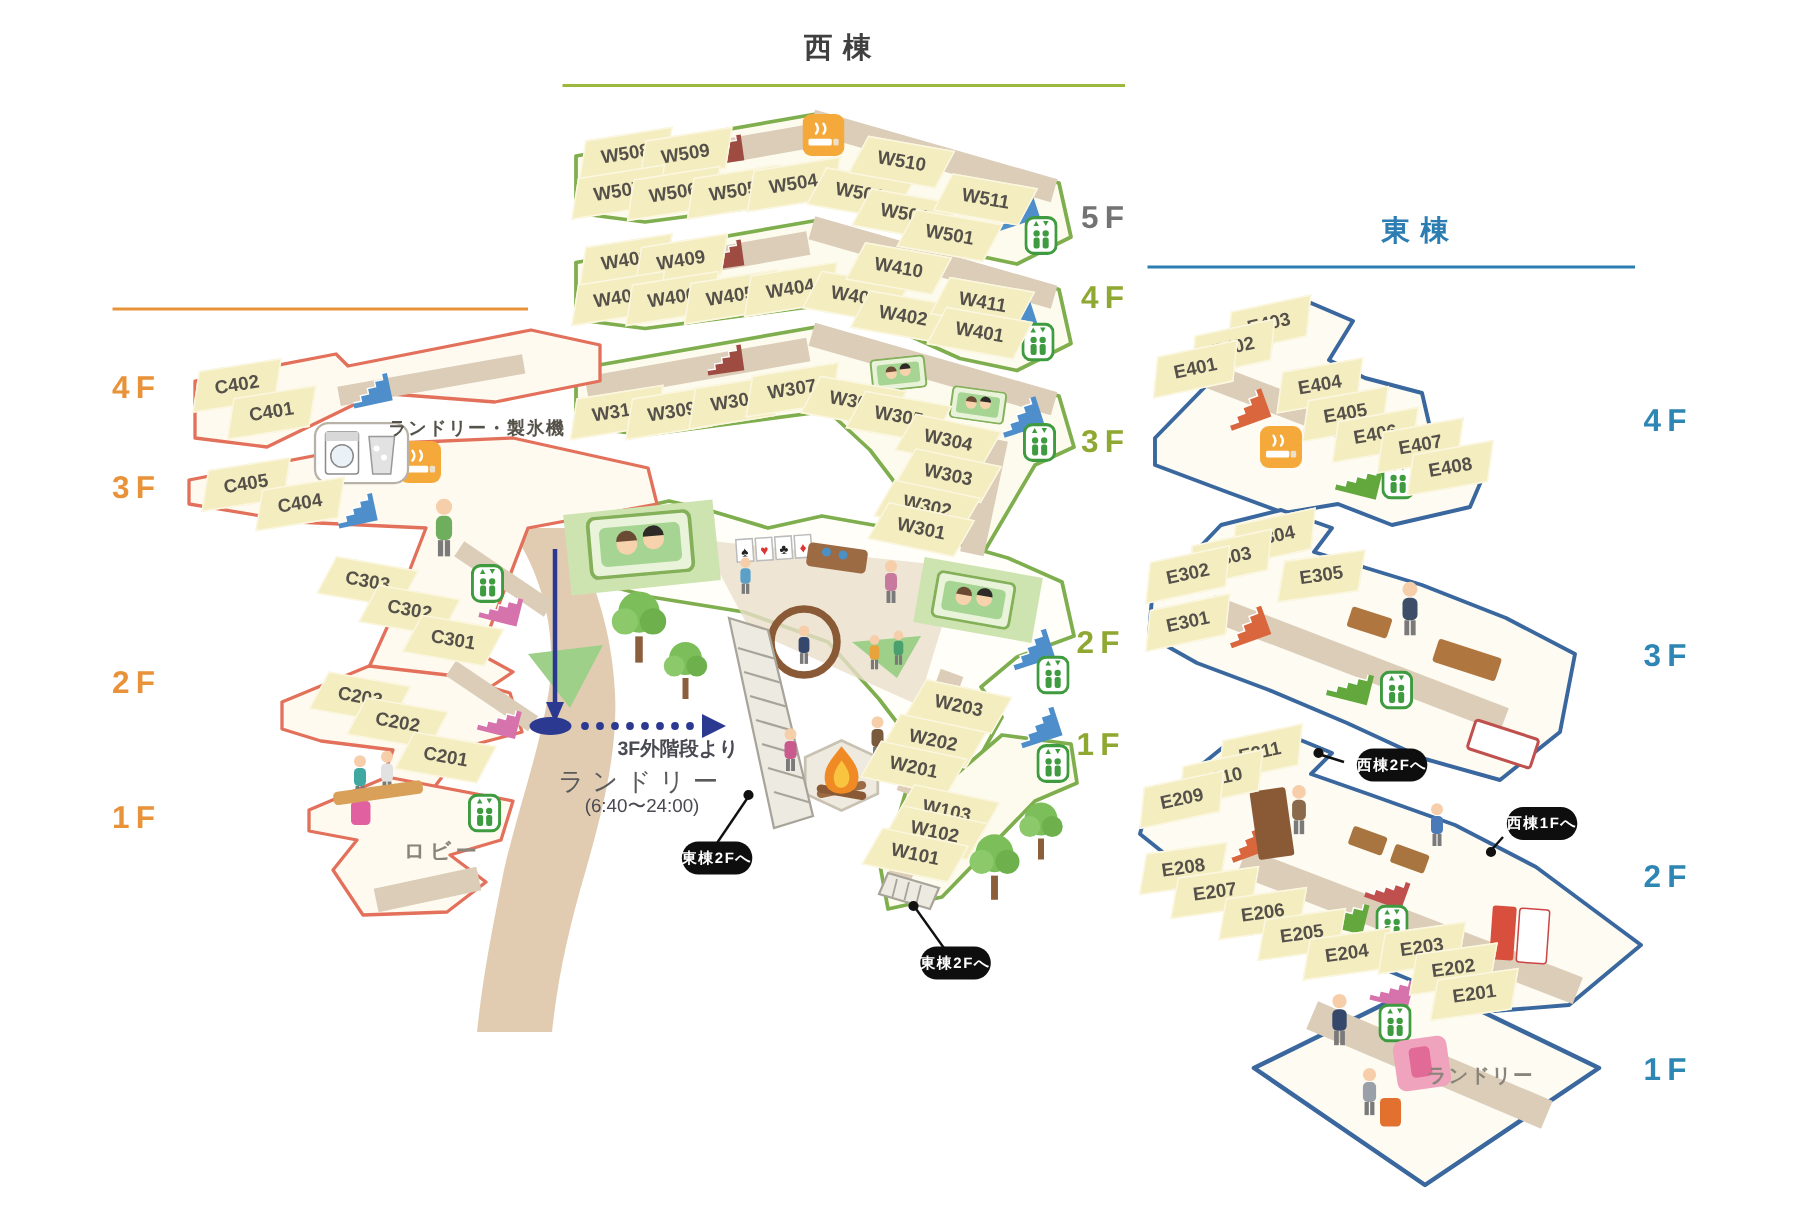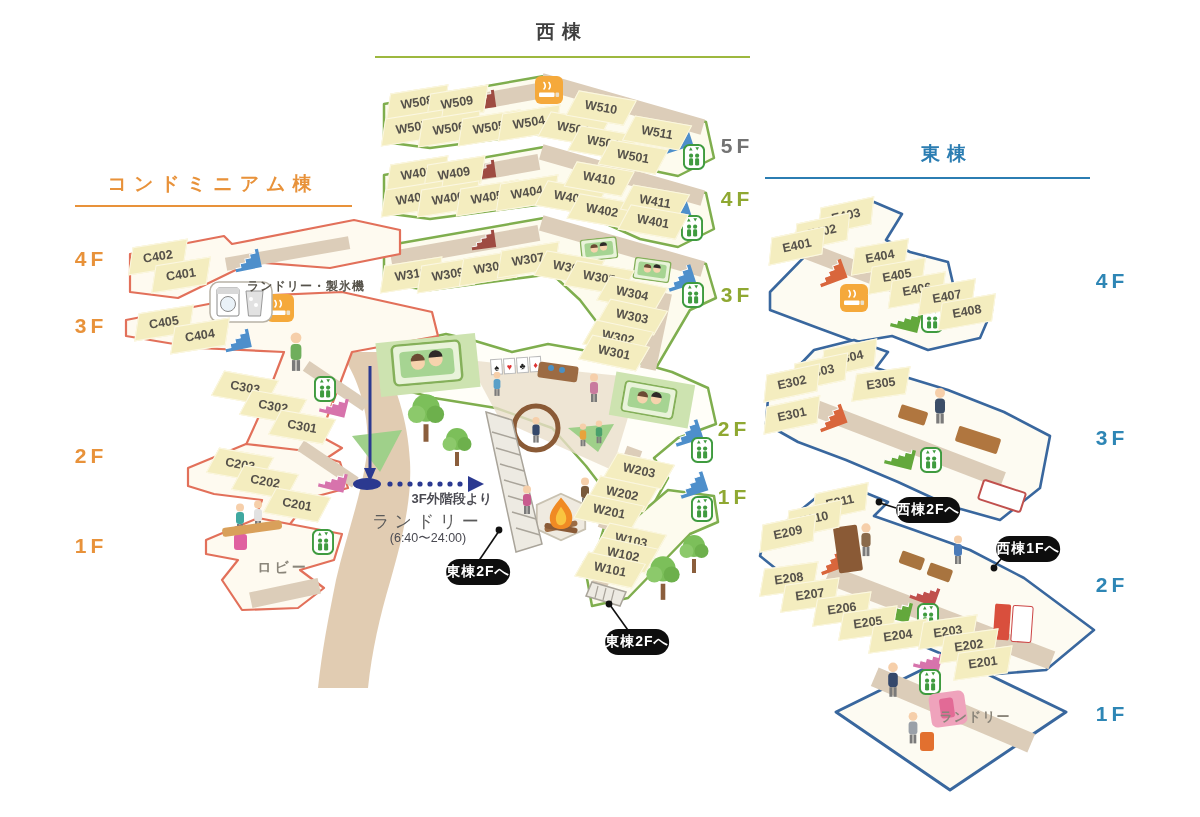--- a/index.html
+++ b/index.html
@@ -10,25 +10,25 @@
           transform:translate(-50%,-50%);white-space:nowrap;}
   .brule{position:absolute;z-index:6;height:2px;}
   .flabel{position:absolute;z-index:6;font-weight:bold;font-size:21px;letter-spacing:4px;
           transform:translate(-50%,-50%);white-space:nowrap;}
   .room{position:absolute;z-index:5;transform:translate(-50%,-50%) rotate(var(--r,0deg));
         background:#fff;color:#55514a;font-weight:bold;font-size:12.5px;line-height:15px;
         padding:0 3px;white-space:nowrap;}
   .room::before{content:"";position:absolute;left:-10px;right:-10px;top:-6px;bottom:-6px;
         background:#F4EDBF;border:1px solid #FBF7E2;transform:skewX(-18deg);z-index:-1;}
   .pill{position:absolute;z-index:7;transform:translate(-50%,-50%);background:#0e0e0e;color:#fff;
-        font-weight:bold;font-size:14px;border-radius:14px;padding:4px 0;letter-spacing:1px;
+        font-weight:bold;font-size:10px;border-radius:14px;padding:4px 0;letter-spacing:1px;
         white-space:nowrap;}
   .note{position:absolute;z-index:6;transform:translate(-50%,-50%);white-space:nowrap;}
   .arealabel{position:absolute;z-index:6;transform:translate(-50%,-50%);color:#8a857a;
-        white-space:nowrap;font-weight:bold;}
+        white-space:nowrap;font-weight:bold;margin-left:12px;}
 </style>
 </head>
 <body>
 
 <div id="stage">
 
 <svg id="bg" width="1200" height="817" viewBox="0 0 1200 817">
   <defs>
     <symbol id="sym-elev" viewBox="0 0 24 28">
       <rect x="1" y="1" width="22" height="26" rx="6" fill="#fff" stroke="#3F9B3F" stroke-width="2.2"></rect>
@@ -279,21 +279,20 @@
 
   <g>
     <rect x="930" y="692" width="36" height="34" rx="6" fill="#EFA3BC" transform="rotate(-8 948 709)"></rect>
     <rect x="940" y="698" width="14" height="20" rx="3" fill="#E26A96" transform="rotate(-8 947 708)"></rect>
   </g>
   <rect x="920" y="732" width="14" height="19" rx="3" fill="#E2702F"></rect>
   <rect x="234" y="534" width="13" height="16" rx="3" fill="#E060A0"></rect>
   <rect x="222" y="524" width="60" height="9" rx="3" fill="#D9A05A" transform="rotate(-8 252 528)"></rect>
 </svg>
 
-<div class="btitle" style="left:213px;top:184px;color:#E8923A;">コンドミニアム棟</div>
 <div class="brule" style="left:75px;top:205px;width:277px;background:#E8923A;"></div>
 <div class="btitle" style="left:562px;top:32px;color:#404040;">西棟</div>
 <div class="brule" style="left:375px;top:56px;width:375px;background:#9DB83F;"></div>
 <div class="btitle" style="left:947px;top:154px;color:#2B7DB2;">東棟</div>
 <div class="brule" style="left:765px;top:177px;width:325px;background:#2B7DB2;"></div>
 
 <div class="flabel" style="left:91px;top:259px;color:#E8923A;">4F</div>
 <div class="flabel" style="left:91px;top:326px;color:#E8923A;">3F</div>
 <div class="flabel" style="left:91px;top:456px;color:#E8923A;">2F</div>
 <div class="flabel" style="left:91px;top:546px;color:#E8923A;">1F</div>

